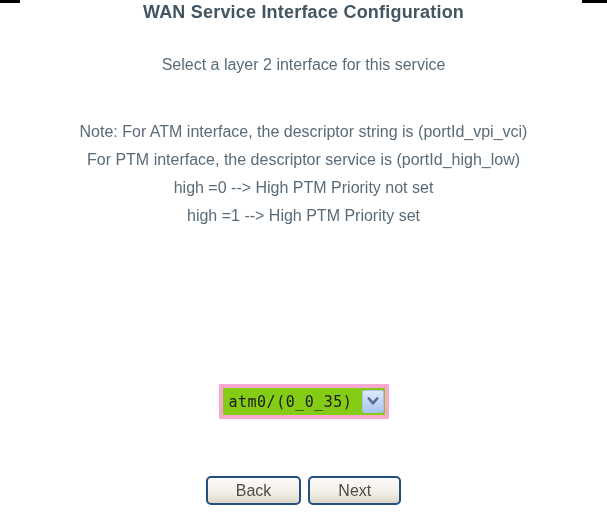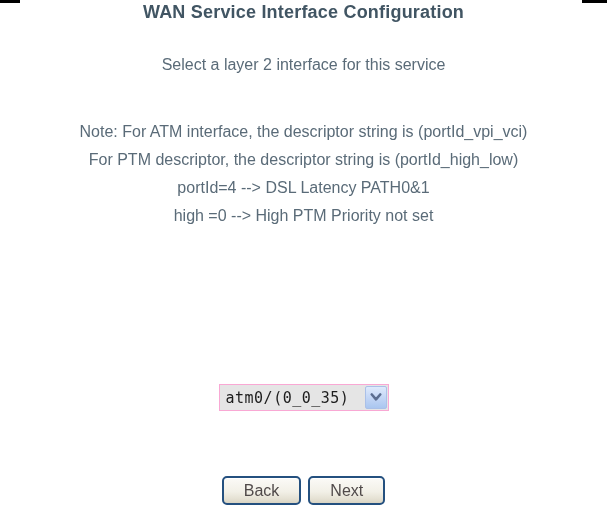--- a/index.html
+++ b/index.html
@@ -55,24 +55,24 @@
     color: #5a6b78;
     margin-top: 12px;
   }
 
   .combobox {
     position: absolute;
     top: 384px;
     left: 50%;
     transform: translateX(-50%);
     width: 170px;
-    height: 27px;
+    height: 35px;
     box-sizing: border-box;
-    background: #e5e5e5;
-    border: 1px solid #f9a8d4;
+    background: #84cc16;
+    border: 4px solid #f9a8d4;
     display: flex;
     align-items: center;
     cursor: default;
   }
   .combo-value {
     flex: 1;
     padding-left: 6px;
     font-family: "DejaVu Sans Mono", monospace;
     font-size: 15px;
     letter-spacing: 0.5px;
@@ -97,21 +97,21 @@
     position: absolute;
     top: 476px;
     left: 0;
     width: 100%;
     display: flex;
     justify-content: center;
     gap: 7px;
   }
   .xp-button {
     height: 29px;
-    padding: 0 20px;
+    padding: 0 28px;
     box-sizing: border-box;
     border: 2px solid #24507f;
     border-radius: 5px;
     background: linear-gradient(to bottom, #fbfaf7 0%, #f2f0e7 55%, #e4e0d2 85%, #d9d4c3 100%);
     box-shadow: inset 0 1px 0 #ffffff;
     font-family: "Liberation Sans", sans-serif;
     font-size: 16px;
     color: #504a4a;
     cursor: pointer;
   }
@@ -123,23 +123,23 @@
 
   <div class="corner-mark left"></div>
   <div class="corner-mark right"></div>
 
   <div class="title">WAN Service Interface Configuration</div>
 
   <div class="subtitle">Select a layer 2 interface for this service</div>
 
   <div class="note-block">
     <div>Note: For ATM interface, the descriptor string is (portId_vpi_vci)</div>
-    <div>For PTM descriptor, the descriptor string is (portId_high_low)</div>
-    <div>portId=4 --&gt; DSL Latency PATH0&amp;1</div>
+    <div>For PTM interface, the descriptor service is (portId_high_low)</div>
     <div>high =0 --&gt; High PTM Priority not set</div>
+    <div>high =1 --&gt; High PTM Priority set</div>
   </div>
 
   <div class="combobox">
     <span class="combo-value">atm0/(0_0_35)</span>
     <span class="combo-arrow">
       <svg width="12" height="9" viewBox="0 0 12 9">
         <path d="M1.8 1.5 L6 6.3 L10.2 1.5" stroke="#5b6d90" stroke-width="2.6" fill="none" stroke-linecap="round" stroke-linejoin="round"></path>
       </svg>
     </span>
   </div>

